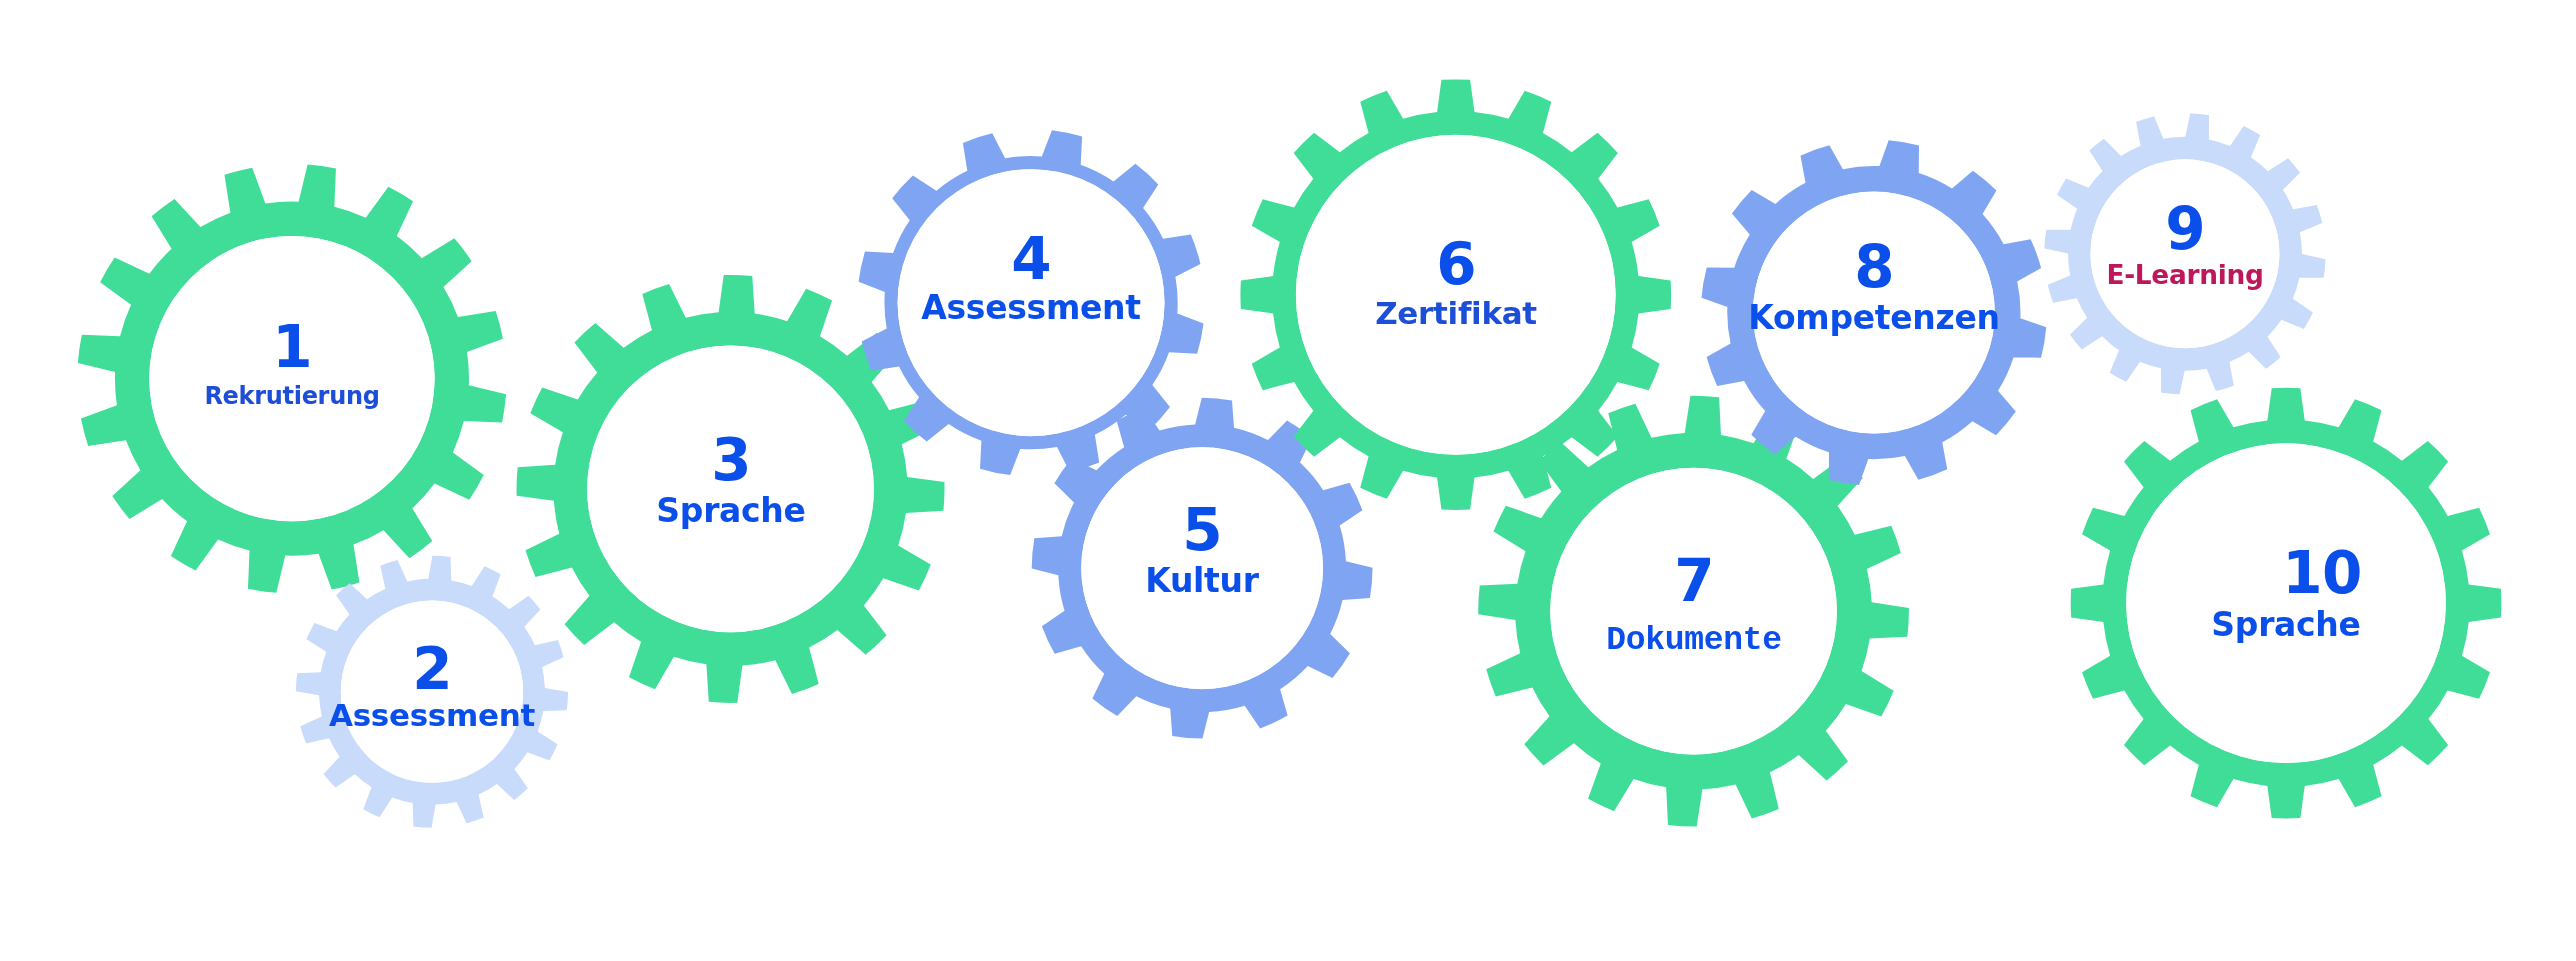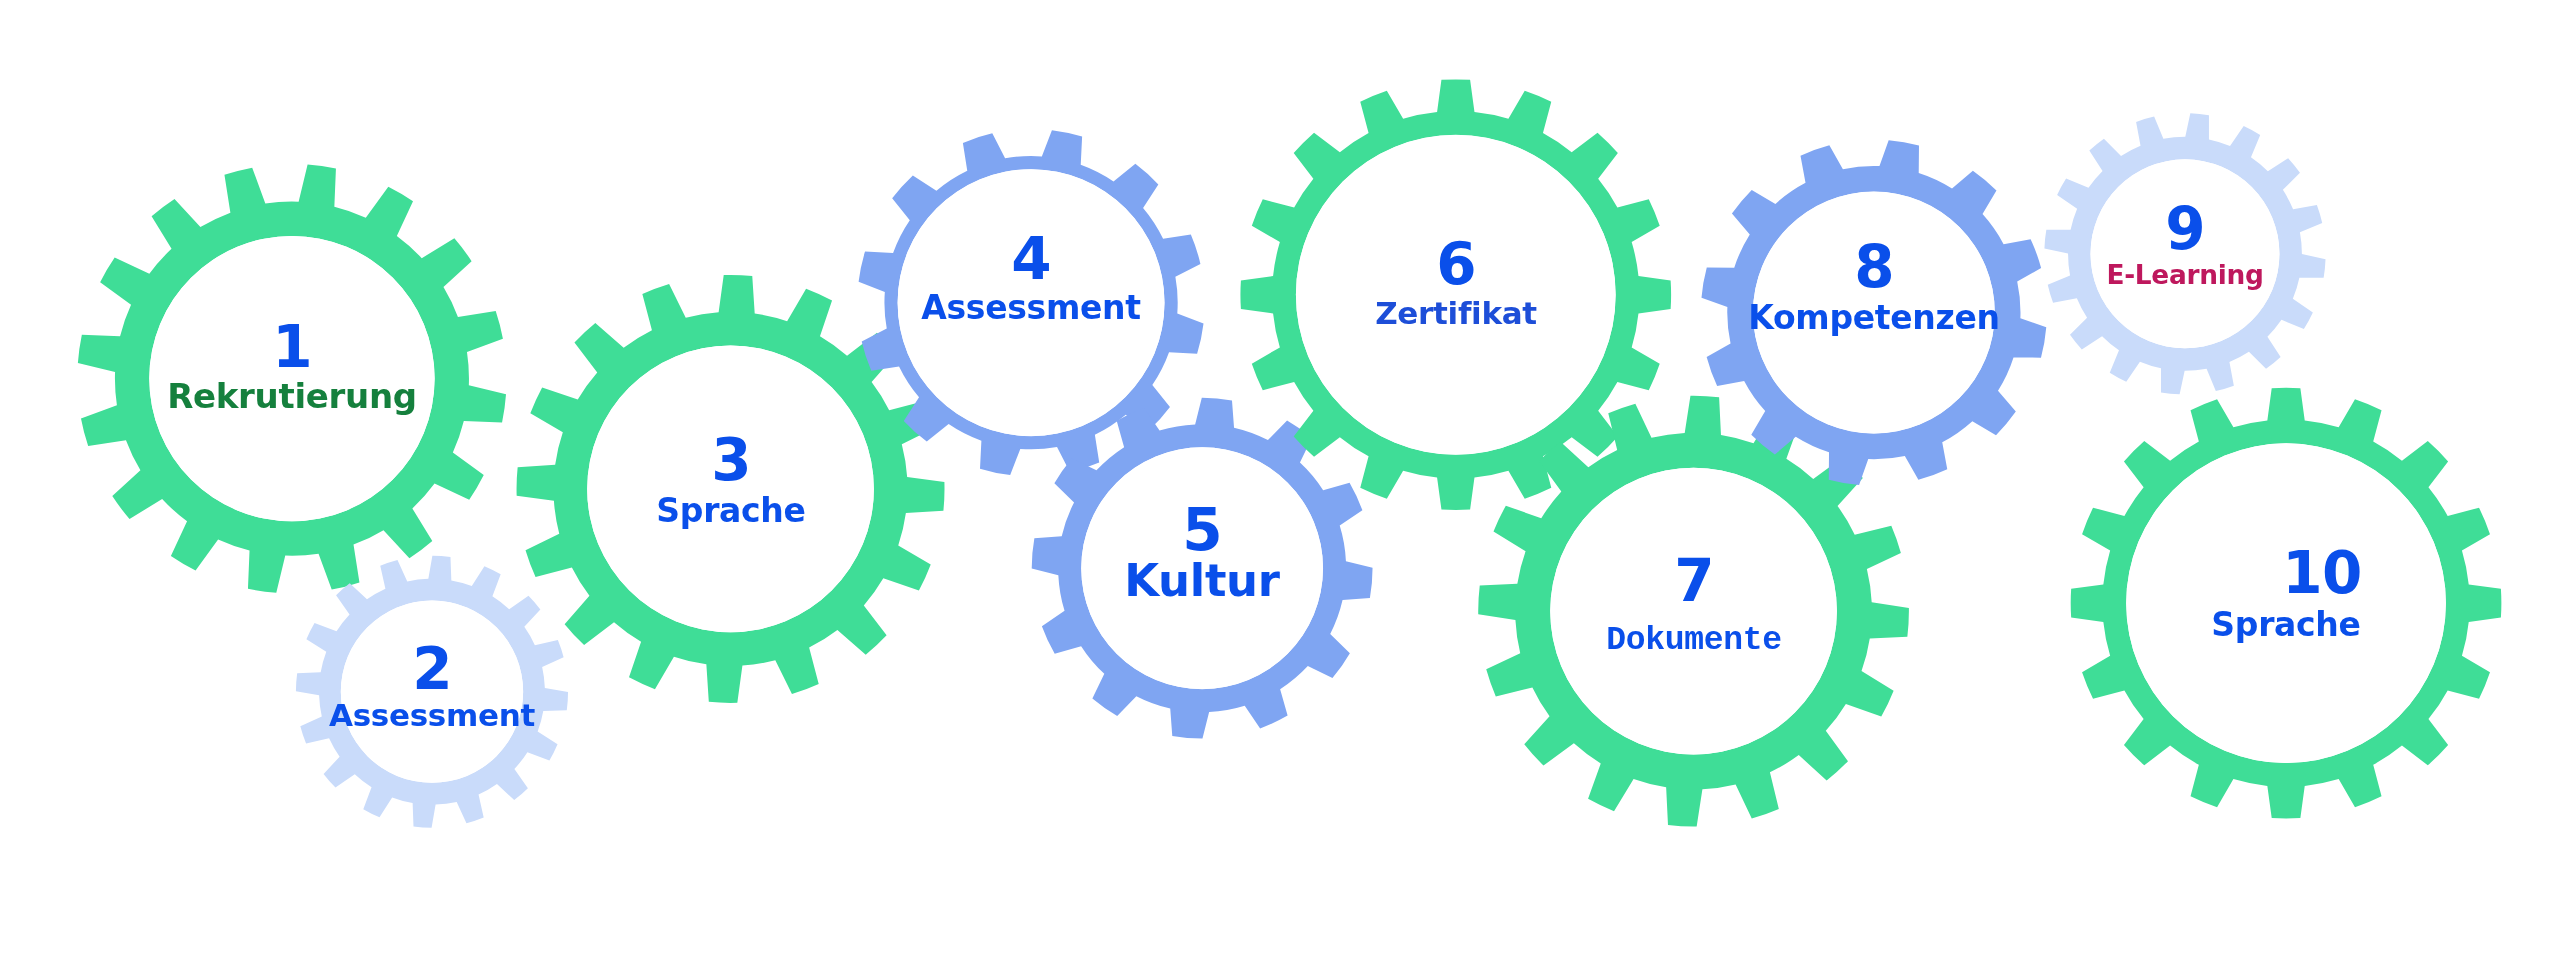--- a/index.html
+++ b/index.html
@@ -85,33 +85,33 @@
         <path d="M3308.5,207.0 L3316.1,171.2 A213,213 0 0 1 3344.3,174.1 L3344.3,210.8 A177,177 0 0 1 3376.2,220.7 L3396.9,190.4 A213,213 0 0 1 3421.9,204.0 L3407.9,237.9 A177,177 0 0 1 3433.5,259.2 L3464.2,239.2 A213,213 0 0 1 3482.1,261.3 L3456.2,287.2 A177,177 0 0 1 3471.7,316.7 L3507.7,310.0 A213,213 0 0 1 3515.8,337.3 L3482.0,351.3 A177,177 0 0 1 3485.0,384.5 L3520.8,392.1 A213,213 0 0 1 3517.9,420.3 L3481.2,420.3 A177,177 0 0 1 3471.3,452.2 L3501.6,472.9 A213,213 0 0 1 3488.0,497.9 L3454.1,483.9 A177,177 0 0 1 3432.8,509.5 L3452.8,540.2 A213,213 0 0 1 3430.7,558.1 L3404.8,532.2 A177,177 0 0 1 3375.3,547.7 L3382.0,583.7 A213,213 0 0 1 3354.7,591.8 L3340.7,558.0 A177,177 0 0 1 3307.5,561.0 L3299.9,596.8 A213,213 0 0 1 3271.7,593.9 L3271.7,557.2 A177,177 0 0 1 3239.8,547.3 L3219.1,577.6 A213,213 0 0 1 3194.1,564.0 L3208.1,530.1 A177,177 0 0 1 3182.5,508.8 L3151.8,528.8 A213,213 0 0 1 3133.9,506.7 L3159.8,480.8 A177,177 0 0 1 3144.3,451.3 L3108.3,458.0 A213,213 0 0 1 3100.2,430.7 L3134.0,416.7 A177,177 0 0 1 3131.0,383.5 L3095.2,375.9 A213,213 0 0 1 3098.1,347.7 L3134.8,347.7 A177,177 0 0 1 3144.7,315.8 L3114.4,295.1 A213,213 0 0 1 3128.0,270.1 L3161.9,284.1 A177,177 0 0 1 3183.2,258.5 L3163.2,227.8 A213,213 0 0 1 3185.3,209.9 L3211.2,235.8 A177,177 0 0 1 3240.7,220.3 L3234.0,184.3 A213,213 0 0 1 3261.3,176.2 L3275.3,210.0 A177,177 0 0 1 3308.5,207.0 Z M3451.0,384 A143,143 0 1 0 3165.0,384 A143,143 0 1 0 3451.0,384 Z" fill="#C9DBFA" fill-rule="evenodd"></path>
         <circle cx="3308" cy="384" r="143" fill="#FFFFFF"></circle>
       </g>
       <g>
         <path d="M3432.7,636.4 L3439.3,587.7 A326,326 0 0 1 3482.7,587.7 L3489.3,636.4 A278,278 0 0 1 3540.7,646.7 L3565.4,604.2 A326,326 0 0 1 3605.6,620.8 L3593.0,668.3 A278,278 0 0 1 3636.5,697.4 L3675.6,667.6 A326,326 0 0 1 3706.4,698.4 L3676.6,737.5 A278,278 0 0 1 3705.7,781.0 L3753.2,768.4 A326,326 0 0 1 3769.8,808.6 L3727.3,833.3 A278,278 0 0 1 3737.6,884.7 L3786.3,891.3 A326,326 0 0 1 3786.3,934.7 L3737.6,941.3 A278,278 0 0 1 3727.3,992.7 L3769.8,1017.4 A326,326 0 0 1 3753.2,1057.6 L3705.7,1045.0 A278,278 0 0 1 3676.6,1088.5 L3706.4,1127.6 A326,326 0 0 1 3675.6,1158.4 L3636.5,1128.6 A278,278 0 0 1 3593.0,1157.7 L3605.6,1205.2 A326,326 0 0 1 3565.4,1221.8 L3540.7,1179.3 A278,278 0 0 1 3489.3,1189.6 L3482.7,1238.3 A326,326 0 0 1 3439.3,1238.3 L3432.7,1189.6 A278,278 0 0 1 3381.3,1179.3 L3356.6,1221.8 A326,326 0 0 1 3316.4,1205.2 L3329.0,1157.7 A278,278 0 0 1 3285.5,1128.6 L3246.4,1158.4 A326,326 0 0 1 3215.6,1127.6 L3245.4,1088.5 A278,278 0 0 1 3216.3,1045.0 L3168.8,1057.6 A326,326 0 0 1 3152.2,1017.4 L3194.7,992.7 A278,278 0 0 1 3184.4,941.3 L3135.7,934.7 A326,326 0 0 1 3135.7,891.3 L3184.4,884.7 A278,278 0 0 1 3194.7,833.3 L3152.2,808.6 A326,326 0 0 1 3168.8,768.4 L3216.3,781.0 A278,278 0 0 1 3245.4,737.5 L3215.6,698.4 A326,326 0 0 1 3246.4,667.6 L3285.5,697.4 A278,278 0 0 1 3329.0,668.3 L3316.4,620.8 A326,326 0 0 1 3356.6,604.2 L3381.3,646.7 A278,278 0 0 1 3432.7,636.4 Z M3703.0,913 A242,242 0 1 0 3219.0,913 A242,242 0 1 0 3703.0,913 Z" fill="#3FDD97" fill-rule="evenodd"></path>
         <circle cx="3461" cy="913" r="242" fill="#FFFFFF"></circle>
       </g>
     </svg>
 
   <div class="gear-text gear-number" style="color: rgb(10, 79, 234); left: 292px; top: 347px;">1</div>
-  <div class="gear-text gear-label" style="color: #15803d; left: 292px; top: 396px; font-size: 34px;">Rekrutierung</div>
+  <div class="gear-text gear-label" style="color: #1d4ed8; left: 292px; top: 396px; font-size: 24px;">Rekrutierung</div>
 
   <div class="gear-text gear-number" style="color: rgb(10, 79, 234); left: 432px; top: 669px;">2</div>
   <div class="gear-text gear-label" style="color: rgb(10, 79, 234); left: 432px; top: 715px; font-size: 31px;">Assessment</div>
 
   <div class="gear-text gear-number" style="color: rgb(10, 79, 234); left: 731px; top: 460px;">3</div>
   <div class="gear-text gear-label" style="color: rgb(10, 79, 234); left: 731px; top: 510px; font-size: 33px;">Sprache</div>
 
   <div class="gear-text gear-number" style="color: rgb(10, 79, 234); left: 1031px; top: 259px;">4</div>
   <div class="gear-text gear-label" style="color: rgb(10, 79, 234); left: 1031px; top: 307px; font-size: 33px;">Assessment</div>
 
   <div class="gear-text gear-number" style="color: rgb(10, 79, 234); left: 1202px; top: 530px;">5</div>
-  <div class="gear-text gear-label" style="color: rgb(10, 79, 234); left: 1202px; top: 580px; font-size: 45px;">Kultur</div>
+  <div class="gear-text gear-label" style="color: rgb(10, 79, 234); left: 1202px; top: 580px; font-size: 33px;">Kultur</div>
 
   <div class="gear-text gear-number" style="color: rgb(10, 79, 234); left: 1456px; top: 264px;">6</div>
   <div class="gear-text gear-label" style="color: #1d4ed8; left: 1456px; top: 313px; font-size: 31px;">Zertifikat</div>
 
   <div class="gear-text gear-number" style="color: rgb(10, 79, 234); left: 1694px; top: 581px;">7</div>
   <div class="gear-text gear-label" style="color: rgb(10, 79, 234); left: 1694px; top: 640px; font-size: 33px; font-family: Liberation Mono, monospace;">Dokumente</div>
 
   <div class="gear-text gear-number" style="color: rgb(10, 79, 234); left: 1874px; top: 267px;">8</div>
   <div class="gear-text gear-label" style="color: rgb(10, 79, 234); left: 1874px; top: 317px; font-size: 33px;">Kompetenzen</div>
 

